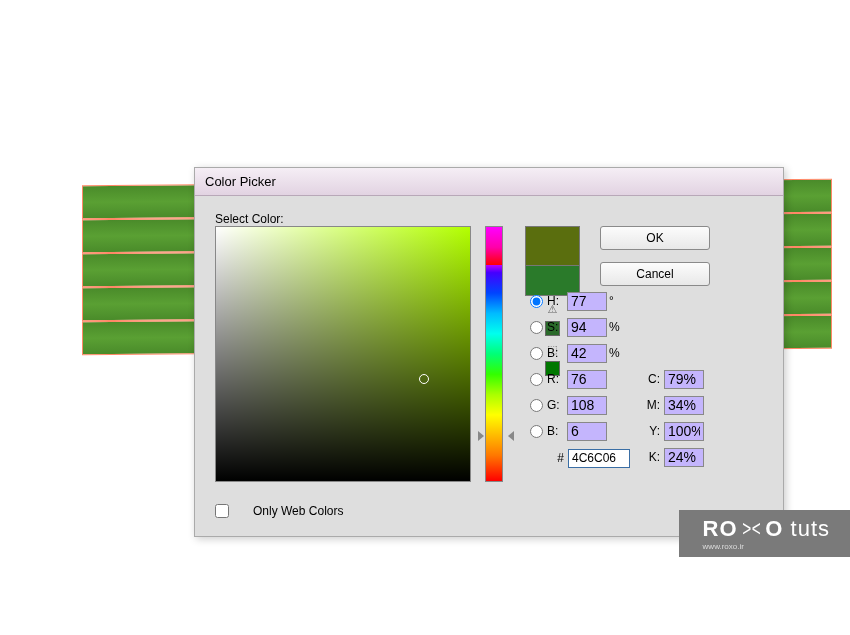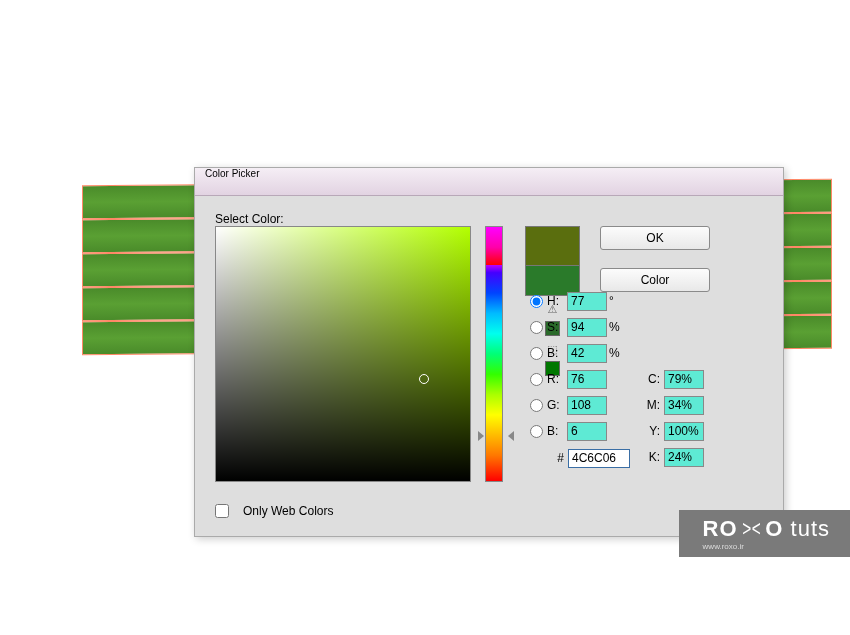--- a/index.html
+++ b/index.html
@@ -15,23 +15,24 @@
       width: 590px;
       height: 370px;
       background: #dedede;
       border: 1px solid #aaa;
       box-shadow: 2px 2px 8px rgba(0,0,0,0.2);
     }
     .titlebar {
       height: 28px;
       background: linear-gradient(180deg, #f5eef5 0%, #e2d3e2 100%);
       display: flex;
+      align-items: center;
       padding: 0 10px;
       border-bottom: 1px solid #b8a8b8;
-      font-size: 10px;
+      font-size: 13px;
     }
     .content { padding: 16px 20px; }
     .section-label { font-size: 12px; }
     
     .picker-row { display: flex; gap: 14px; align-items: flex-start; }
     
     .sat-field {
       width: 256px;
       height: 256px;
       position: relative;
@@ -69,43 +70,43 @@
     .hue-arrow-right { right: -7px; border-right: 6px solid #888; }
     
     .swatch-col { display: flex; flex-direction: column; align-items: center; margin-left: 4px; }
     .swatch-new { width: 55px; height: 40px; border: 1px solid #777; }
     .swatch-old { width: 55px; height: 30px; border: 1px solid #777; border-top: none; }
     .small-icon { width: 15px; height: 15px; margin-top: 6px; display:flex; align-items:center; justify-content:center; font-size:11px; }
     .warn-tri { color: #666; }
     .cube-ic { color: #666; }
     .tiny-swatch { width: 15px; height: 15px; border: 1px solid #666; margin-top: 4px; }
     
-    .btn-col { display: flex; flex-direction: column; gap: 18px; margin-left: 6px; }
+    .btn-col { display: flex; flex-direction: column; gap: 12px; margin-left: 6px; }
     .d-button {
       width: 110px; height: 24px;
       background: linear-gradient(180deg, #fcfcfc 0%, #e8e8e8 100%);
       border: 1px solid #8a8a8a;
       border-radius: 3px;
       font-size: 12px;
       cursor: pointer;
     }
     
     .fields-area { position: absolute; left: 335px; top: 120px; width: 230px; }
     .field-row { display: flex; align-items: center; height: 26px; font-size: 12px; }
     .field-row input[type=radio] { margin-right: 4px; }
     .field-row .lab { width: 20px; }
     .field-row .unit { margin-left: 2px; }
-    .num-input { width: 40px; height: 19px; border: 1px solid #888; font-size: 12px; padding: 0 3px; background:#5eead4; }
+    .num-input { width: 40px; height: 19px; border: 1px solid #888; font-size: 14px; padding: 0 3px; background:#c4b5fd; }
     .left-grp { display:flex; align-items:center; width: 110px; }
     .right-grp { display:flex; align-items:center; }
     .right-grp .lab2 { width: 20px; text-align:right; margin-right:4px; }
     .hex-row { display:flex; align-items:center; margin-top: 2px; }
     .hex-input { width: 62px; height: 19px; border: 1px solid #3a6ea5; font-size: 12px; padding: 0 3px; background:#fff; }
     
-    .checkbox-row { position:absolute; left: 20px; bottom: 18px; display:flex; align-items:center; font-size:12px; gap:14px; }
+    .checkbox-row { position:absolute; left: 20px; bottom: 18px; display:flex; align-items:center; font-size:12px; gap:24px; }
     .checkbox-row input { width: 14px; height:14px; }
     
     .watermark { position:absolute; right:0; bottom:78px; background:#7a7a7a; color:#fff; padding:6px 20px 6px 24px; font-family: Arial; }
     .watermark .brand { font-size: 22px; letter-spacing: 1px; }
     .watermark .brand .light { font-weight: 300; }
     .watermark .url { font-size: 8px; color:#ddd; }
   </style>
 </head>
 <body>
 
@@ -135,21 +136,21 @@
       <div class="swatch-col">
         <div class="swatch-new" style="background:#5a6e0e"></div>
         <div class="swatch-old" style="background:#2a7a2a"></div>
         <div class="small-icon warn-tri">⚠</div>
         <div class="tiny-swatch" style="background:#2a6a2a"></div>
         <div class="small-icon cube-ic">⬚</div>
         <div class="tiny-swatch" style="background:#007700"></div>
       </div>
       <div class="btn-col">
         <button class="d-button">OK</button>
-        <button class="d-button">Color</button>
+        <button class="d-button">Cancel</button>
         <div style="height:12px"></div>
       </div>
     </div>
 
     <div class="fields-area">
       <div class="field-row">
         <div class="left-grp">
           <input type="radio" name="mode" checked="" style="">
           <span class="lab">H:</span>
           <input class="num-input" value="77" style="">

